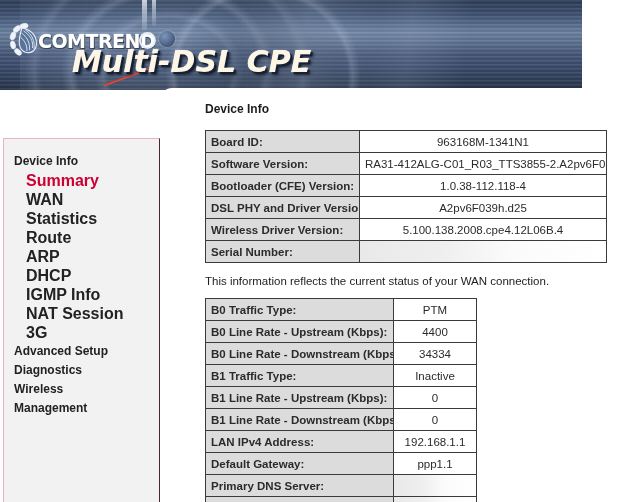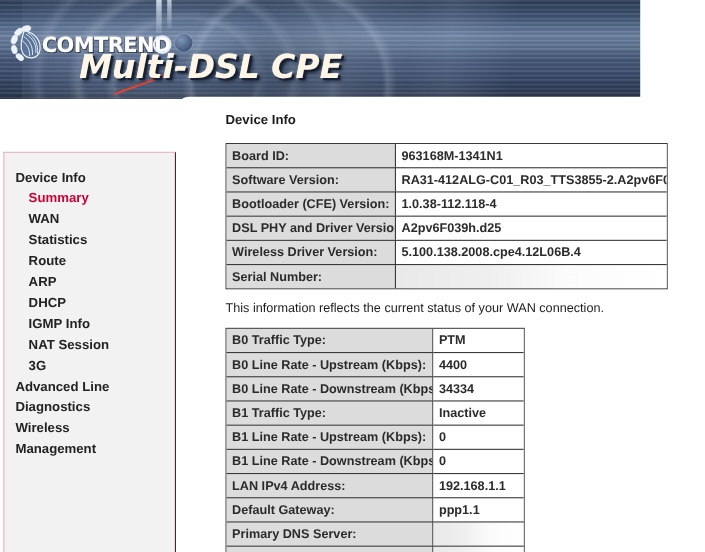--- a/index.html
+++ b/index.html
@@ -175,21 +175,21 @@
     padding: 1px 0 1px 10px;
     font-weight: bold;
     font-size: 12px;
     color: #222222;
     line-height: 17px;
     white-space: nowrap;
   }
   .menu-sub {
     padding: 1px 0 1px 22px;
     font-weight: bold;
-    font-size: 12px;
+    font-size: 16px;
     color: #222222;
     line-height: 17px;
     white-space: nowrap;
   }
   .menu-sub.active {
     color: #cc0033;
   }
 
   
   #main {
@@ -226,21 +226,22 @@
   }
   td.k {
     background: #dcdcdc;
     font-weight: bold;
     color: #2b2b2b;
     border-right: 1px solid #3a3a3a;
   }
   td.v {
     background: #ffffff;
     color: #2b2b2b;
-    font-weight: bold;
+    font-weight: normal;
+    text-align: center;
   }
   td.v.redacted {
     background: linear-gradient(to right, #e9e9e9 0%, #efefef 34%, #fbfbfb 62%, #ffffff 100%);
     color: transparent;
   }
 
   
   #table-device { width: 400px; margin-bottom: 0; }
   #table-device col.c1 { width: 154px; }
   #table-device col.c2 { width: 246px; }
@@ -392,17 +393,17 @@
     <div class="menu-top">Device Info</div>
     <div class="menu-sub active">Summary</div>
     <div class="menu-sub">WAN</div>
     <div class="menu-sub">Statistics</div>
     <div class="menu-sub">Route</div>
     <div class="menu-sub">ARP</div>
     <div class="menu-sub">DHCP</div>
     <div class="menu-sub">IGMP Info</div>
     <div class="menu-sub">NAT Session</div>
     <div class="menu-sub">3G</div>
-    <div class="menu-top">Advanced Line</div>
+    <div class="menu-top">Advanced Setup</div>
     <div class="menu-top">Diagnostics</div>
     <div class="menu-top">Wireless</div>
     <div class="menu-top">Management</div>
   </div>
 
 </body></html>

